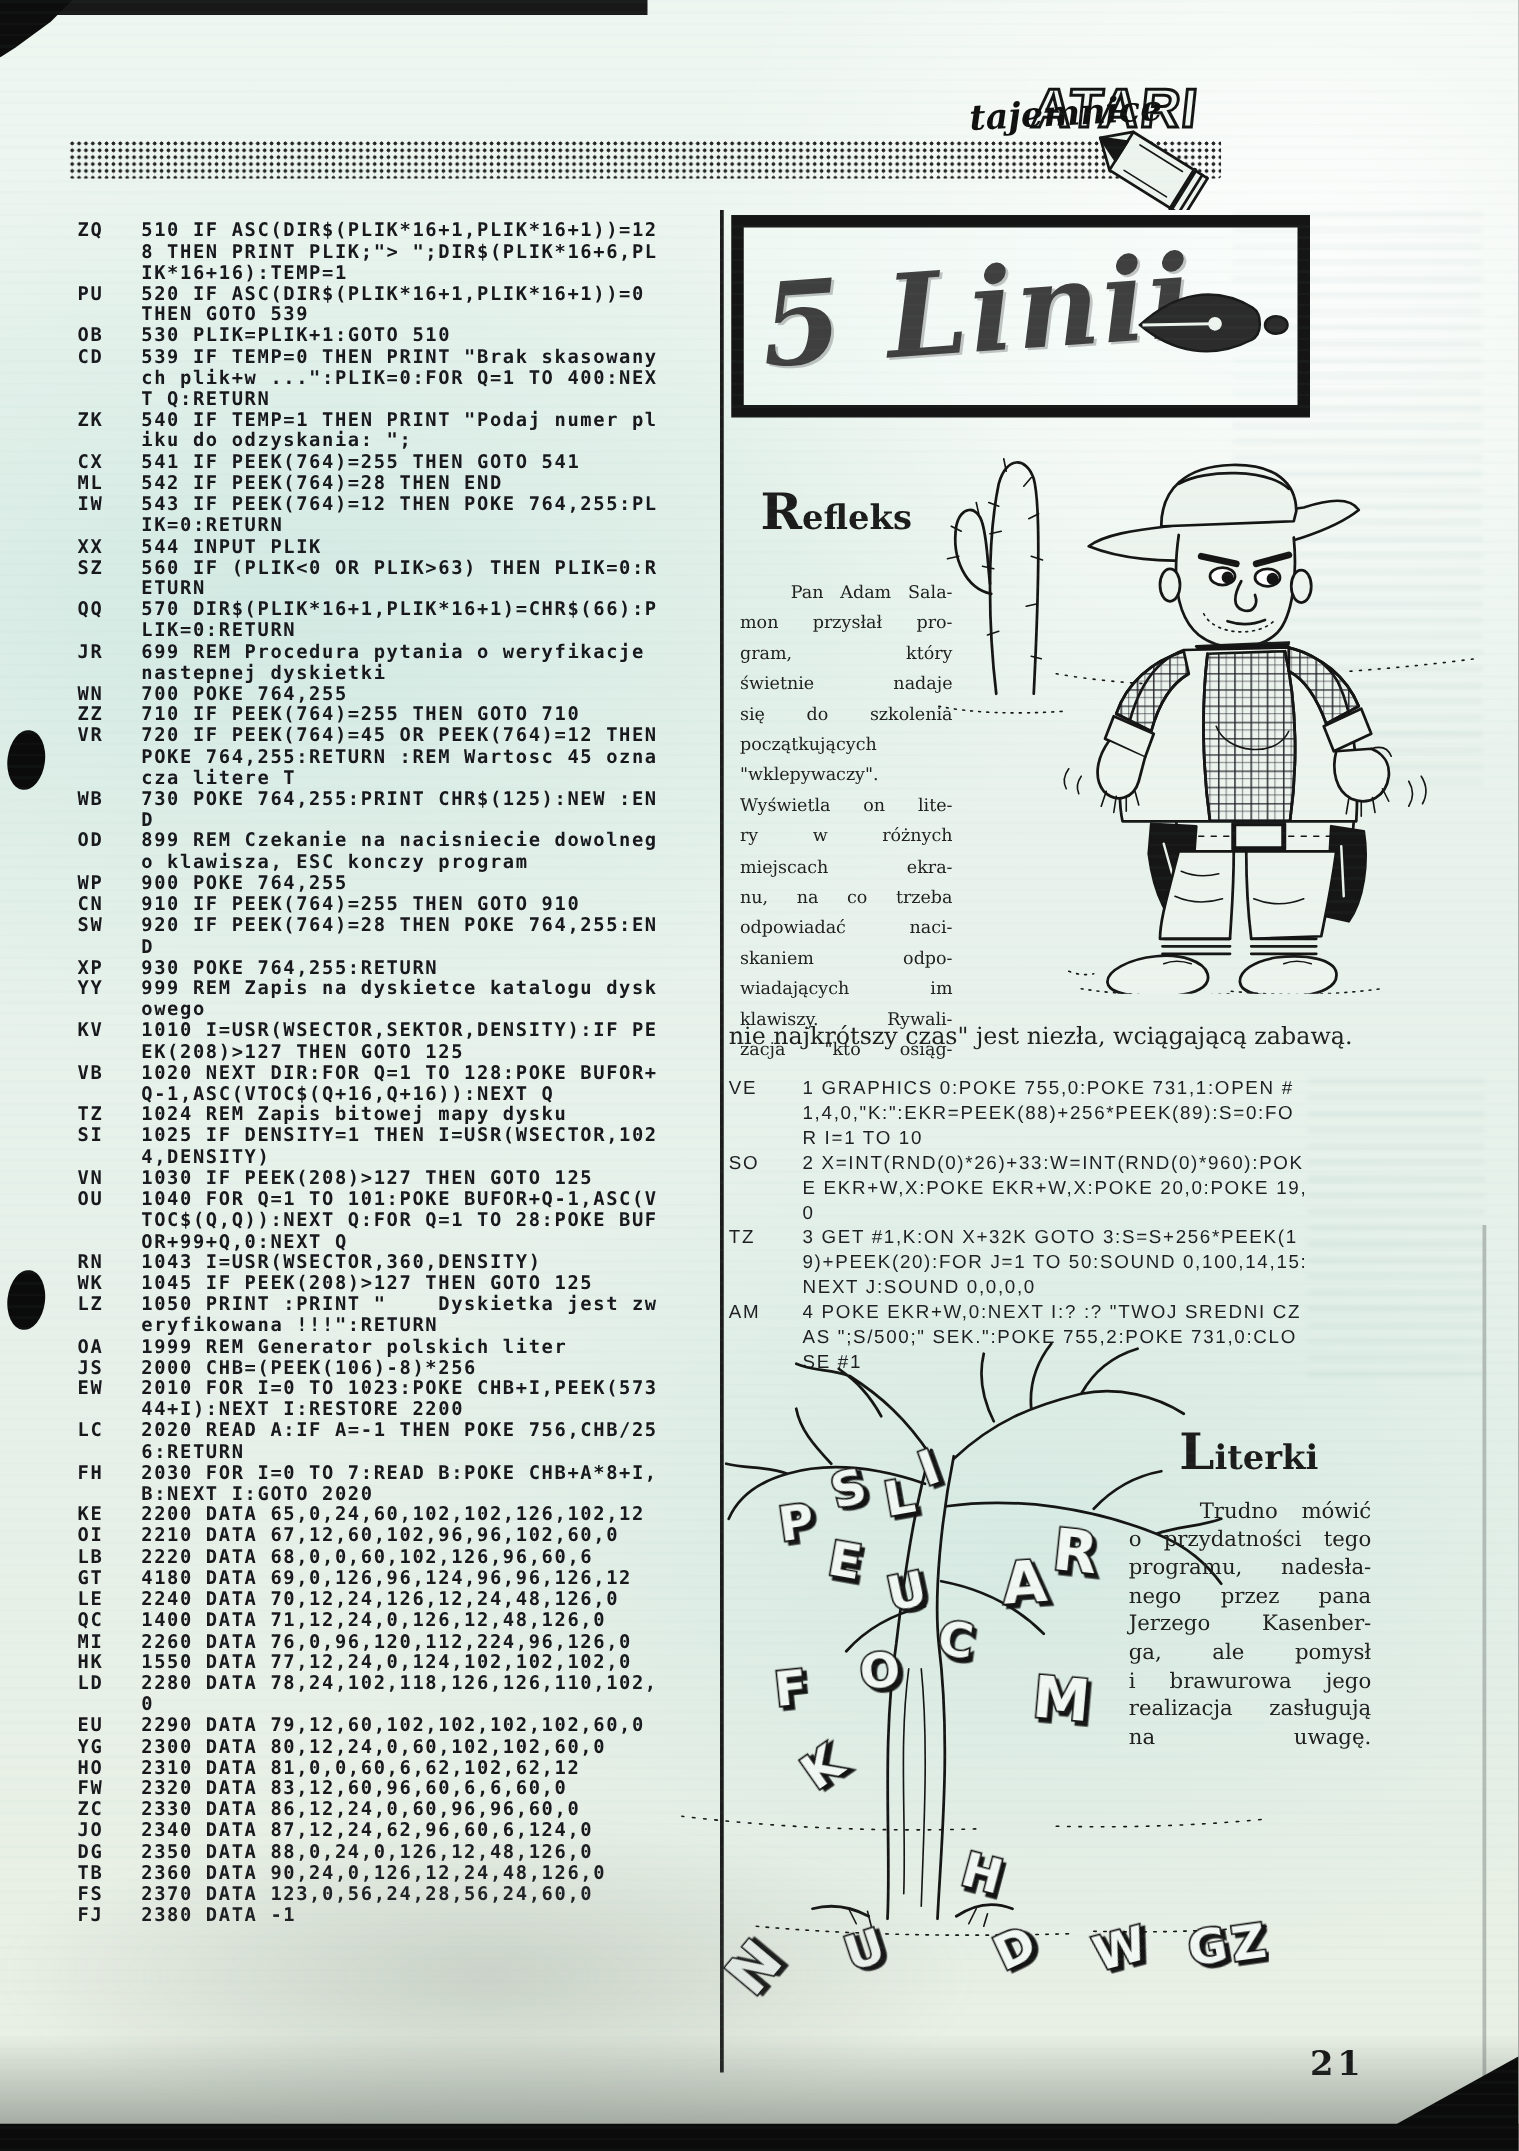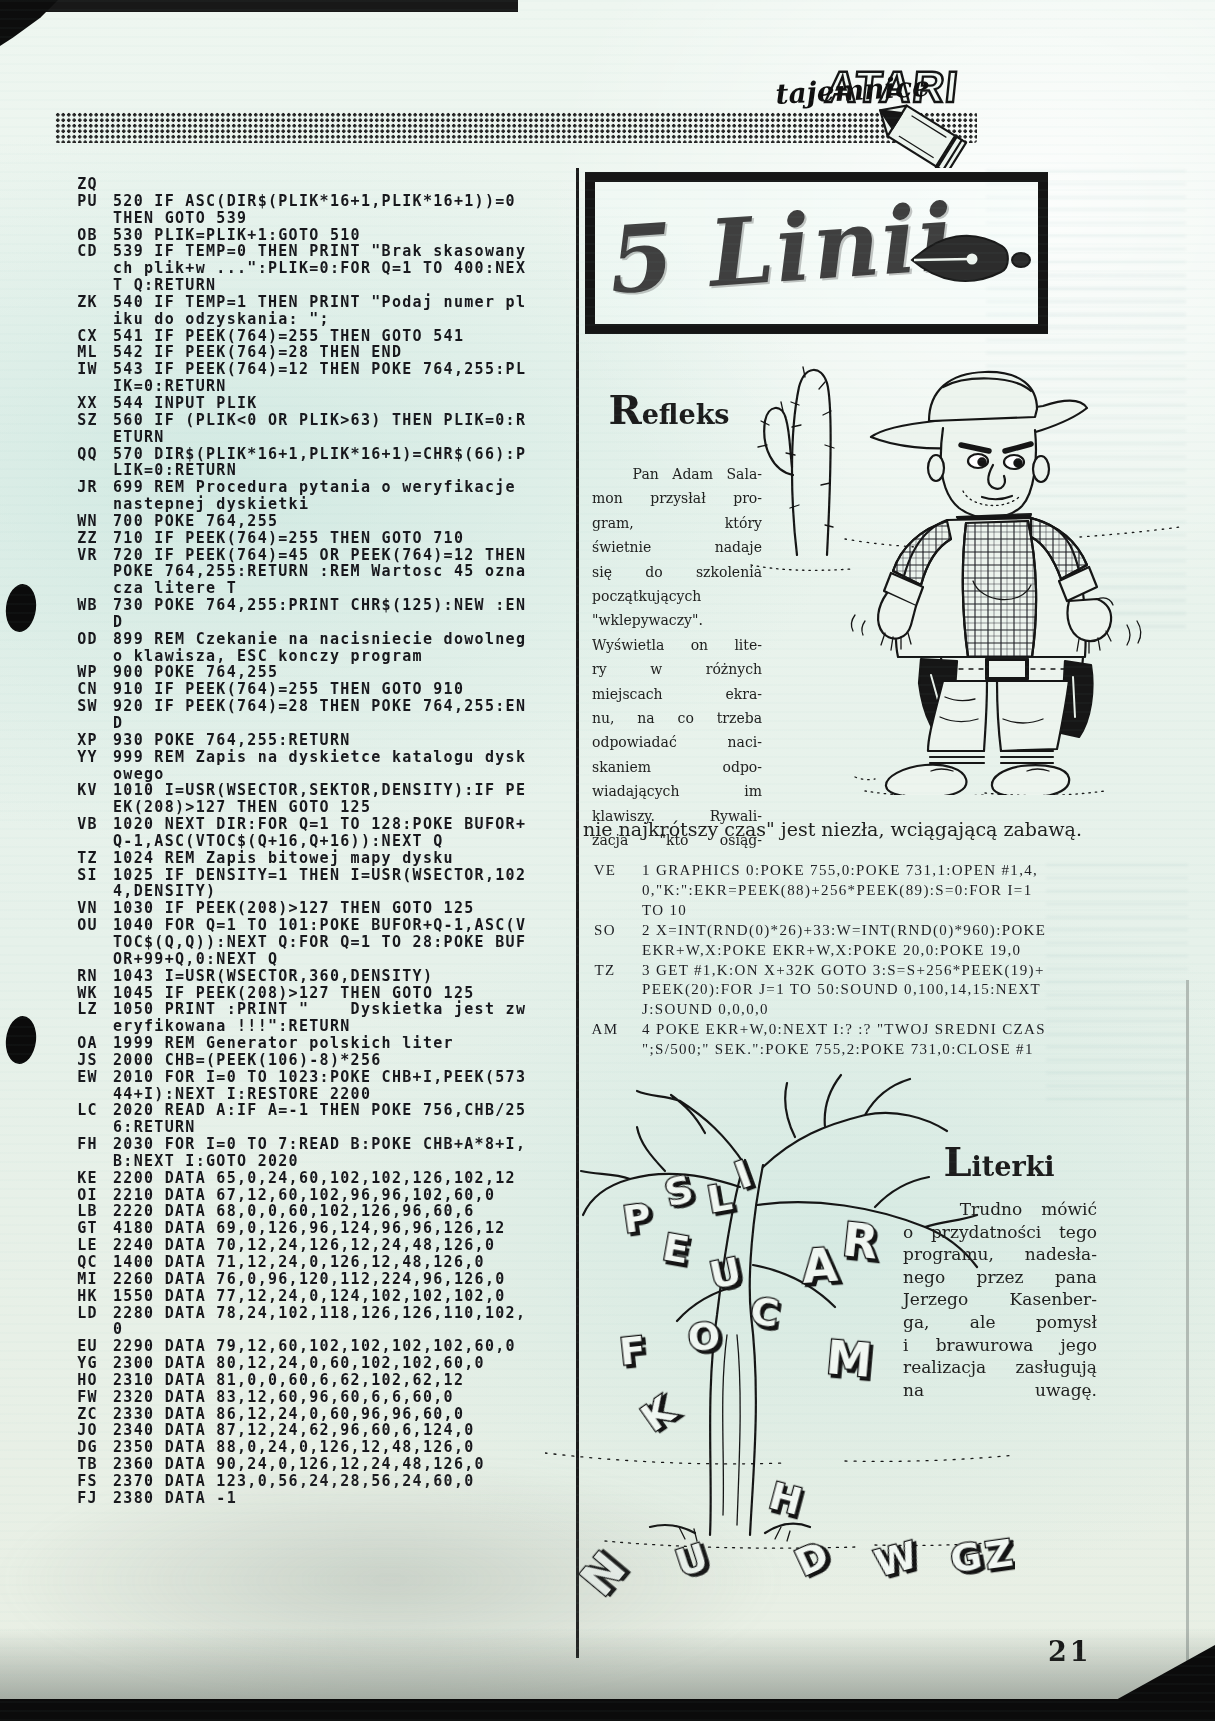--- a/index.html
+++ b/index.html
@@ -37,42 +37,42 @@
   .logo-svg{left:758px;top:46px;}
   .halftone-bar{left:55px;top:112px;width:922px;height:31px;border-radius:3px;
     background-image:radial-gradient(circle,#242424 1.45px, transparent 1.7px);
     background-size:5.5px 5.5px;}
   .pencil-svg{left:868px;top:58px;}
   
   .listing-main{left:62px;top:176px;width:480px;
     font-family:"DejaVu Sans Mono",monospace;font-weight:bold;font-size:15px;
     line-height:16.85px;letter-spacing:1.3px;color:#17171c;}
   .lrow{display:flex;align-items:flex-start;}
-  .lrow .sum{width:51px;flex:none;text-align:center;}
+  .lrow .sum{width:51px;flex:none;}
   .lrow .code{width:414px;flex:none;white-space:pre-wrap;word-break:break-all;}
   
   .title-box{left:585px;top:172px;width:443px;height:142px;border:10px solid #151515;
     background:rgba(244,252,248,.35);}
   .title-5{position:absolute;left:14px;top:2px;font-family:"DejaVu Serif",serif;
     font-style:italic;font-weight:bold;font-size:92px;line-height:130px;color:#3f3f3f;
     transform:rotate(-4deg);letter-spacing:2px;text-shadow:2px 2px 0 rgba(70,70,70,.3);}
   .nib-svg{position:absolute;right:6px;top:34px;}
   
   .headline{font-family:"DejaVu Serif",serif;font-weight:bold;font-size:27px;color:#1c1c1c;text-align:center;}
   .headline::first-letter{font-size:40px;}
   .refleks-head{left:583px;top:386px;width:172px;}
   .refleks-body{left:592px;top:462px;width:170px;font-size:14px;line-height:24.4px;
     white-space:pre-wrap;text-align:justify;text-align-last:justify;color:#20201f;}
   .refleks-wide{left:583px;top:818px;width:606px;font-size:19px;color:#20201f;}
   .literki-head{left:903px;top:1138px;width:192px;}
   .literki-body{left:903px;top:1198px;width:194px;font-size:17px;line-height:22.6px;
     white-space:pre-wrap;text-align:justify;text-align-last:justify;color:#20201f;}
   
   .listing-side{left:583px;top:861px;width:460px;
-    font-family:Liberation Serif, serif;font-size:15px;line-height:19.9px;
+    font-family:Liberation Sans, sans-serif;font-size:15px;line-height:19.9px;
     letter-spacing:1.35px;color:#1d1d22;}
   .listing-side .sum{width:44px;margin-right:15px;flex:none;}
   .listing-side .code{width:405px;flex:none;white-space:pre-wrap;word-break:break-all;}
   
   .cowboy-svg{left:735px;top:325px;}
   .tree-svg{left:545px;top:1055px;}
   .tl{font-family:"DejaVu Sans",sans-serif;font-weight:bold;font-size:38px;
     fill:#f1f7f2;stroke:#141414;stroke-width:2.6px;paint-order:stroke;
     filter:drop-shadow(3px 3px 0 #141414);}
   .tl-big{font-size:46px;}
@@ -110,20 +110,21 @@
       <line x1="38" y1="60" x2="38" y2="96"></line>
       <line x1="96" y1="60" x2="96" y2="96" stroke-width="4"></line>
       <line x1="103" y1="60" x2="103" y2="96"></line>
       <path d="M48,66 h40 M48,90 h40" class="thin"></path>
     </g>
   </svg>
 
   <div class="abs listing-main">
       <div class="lrow">
       <span class="sum">ZQ</span>
+      <span class="code">510 IF ASC(DIR$(PLIK*16+1,PLIK*16+1))=128 THEN PRINT PLIK;"&gt; ";DIR$(PLIK*16+6,PLIK*16+16):TEMP=1</span>
     </div>
       <div class="lrow">
       <span class="sum">PU</span>
       <span class="code">520 IF ASC(DIR$(PLIK*16+1,PLIK*16+1))=0 THEN GOTO 539</span>
     </div>
       <div class="lrow">
       <span class="sum">OB</span>
       <span class="code">530 PLIK=PLIK+1:GOTO 510</span>
     </div>
       <div class="lrow">

